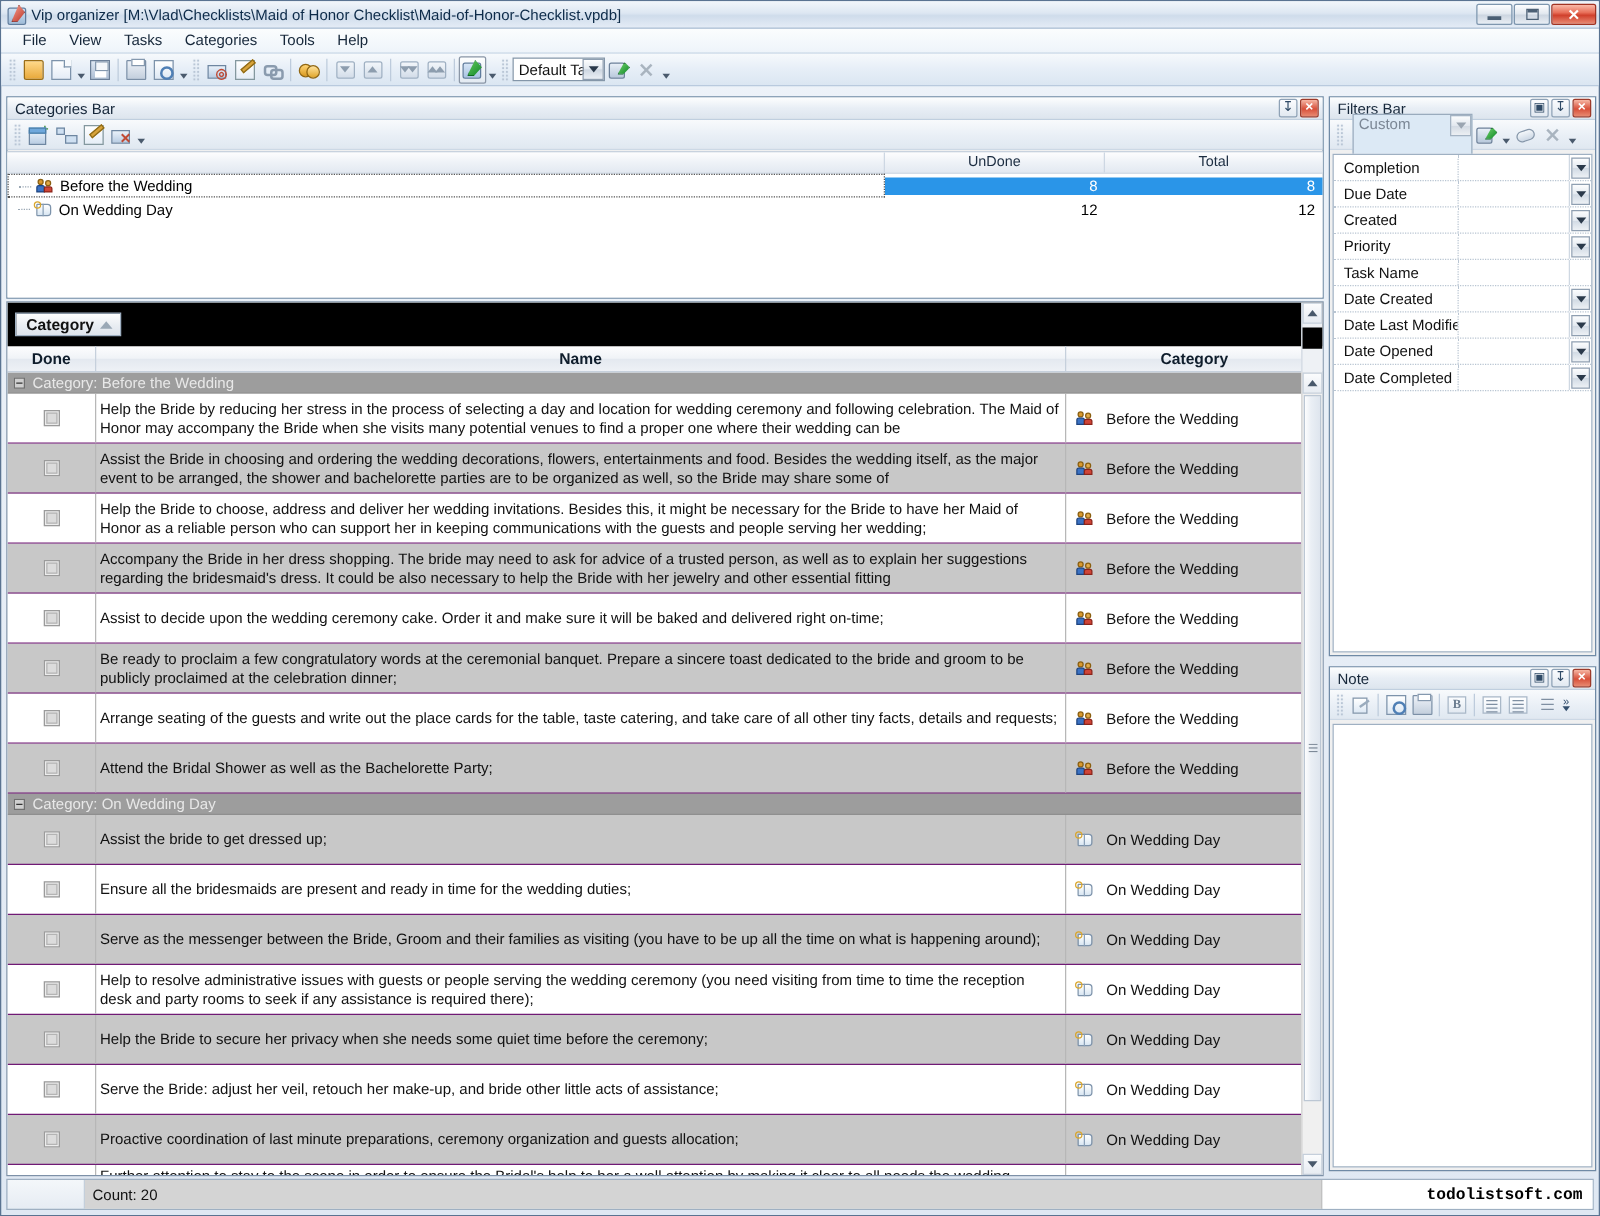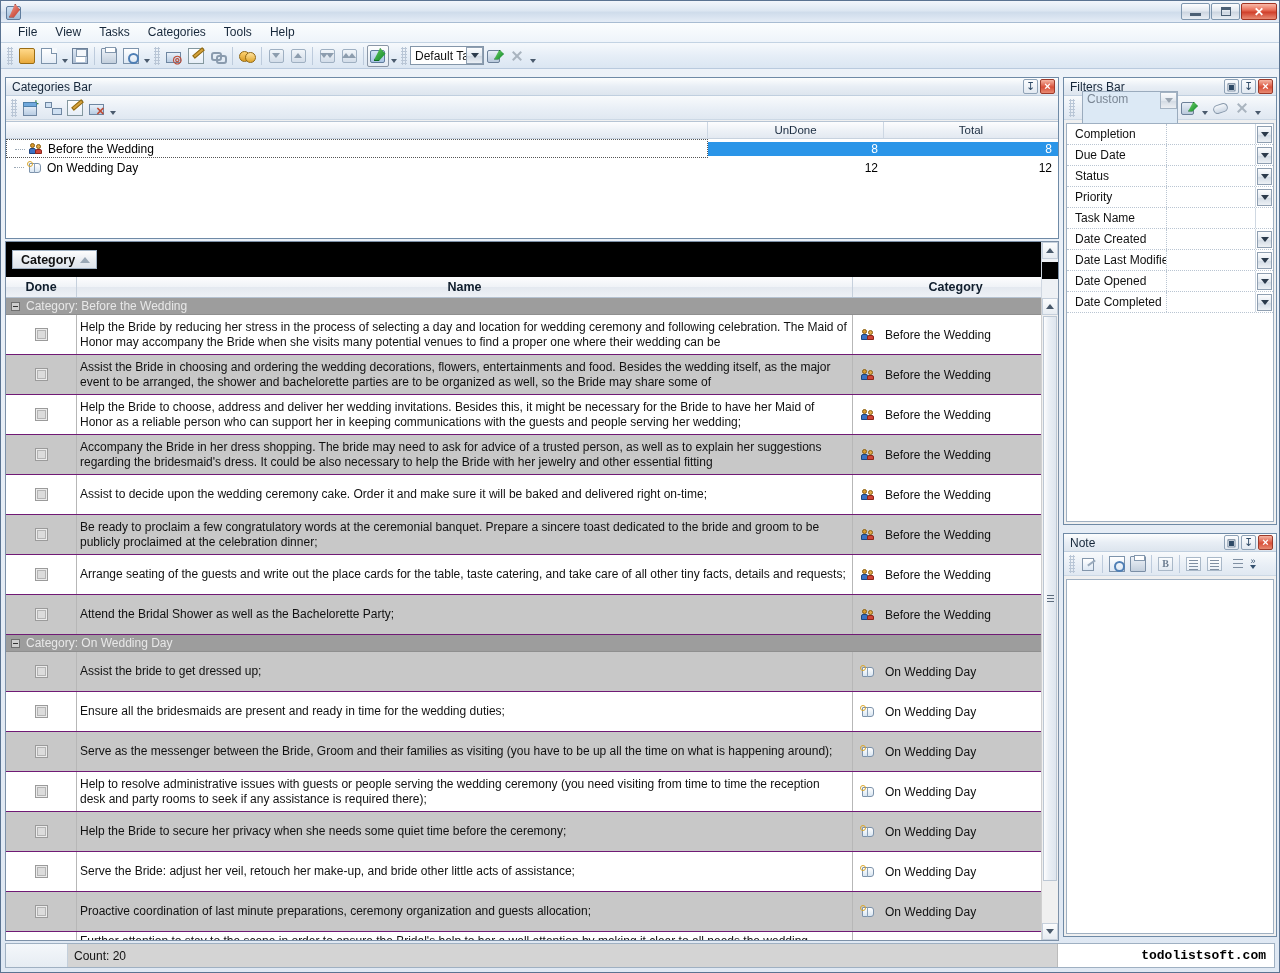--- a/index.html
+++ b/index.html
@@ -337,20 +337,21 @@
                    background:linear-gradient(135deg,#f29a8a,#c0392b); border:1px solid #92271c;
                    clip-path:polygon(0 100%, 55% 0, 100% 45%, 45% 100%); }
 </style>
 </head>
 <body>
 
 <div id="app">
 
   <div class="titlebar">
     <span class="tb-icon app-ico"></span>
+    <span class="tb-text">Vip organizer [M:\Vlad\Checklists\Maid of Honor Checklist\Maid-of-Honor-Checklist.vpdb]</span>
     <div class="wbtns">
       <div class="wbtn">
           <span class="wmin-glyph"></span>
         </div>
       <div class="wbtn">
           <span class="wrest-glyph"></span>
         </div>
       <div class="wbtn close">
           <span>✕</span>
         </div>
@@ -567,21 +568,21 @@
       <div class="fb-row">
         <div class="fname">Due Date</div>
         <div class="fval"></div>
         <div class="fdd">
             <span class="ddbtn">
               <i></i>
             </span>
           </div>
       </div>
       <div class="fb-row">
-        <div class="fname">Status</div>
+        <div class="fname">Created</div>
         <div class="fval"></div>
         <div class="fdd">
             <span class="ddbtn">
               <i></i>
             </span>
           </div>
       </div>
       <div class="fb-row">
         <div class="fname">Priority</div>
         <div class="fval"></div>

